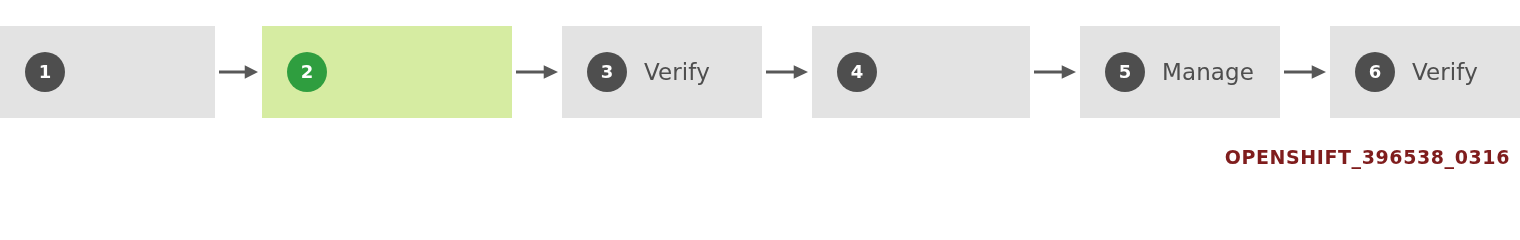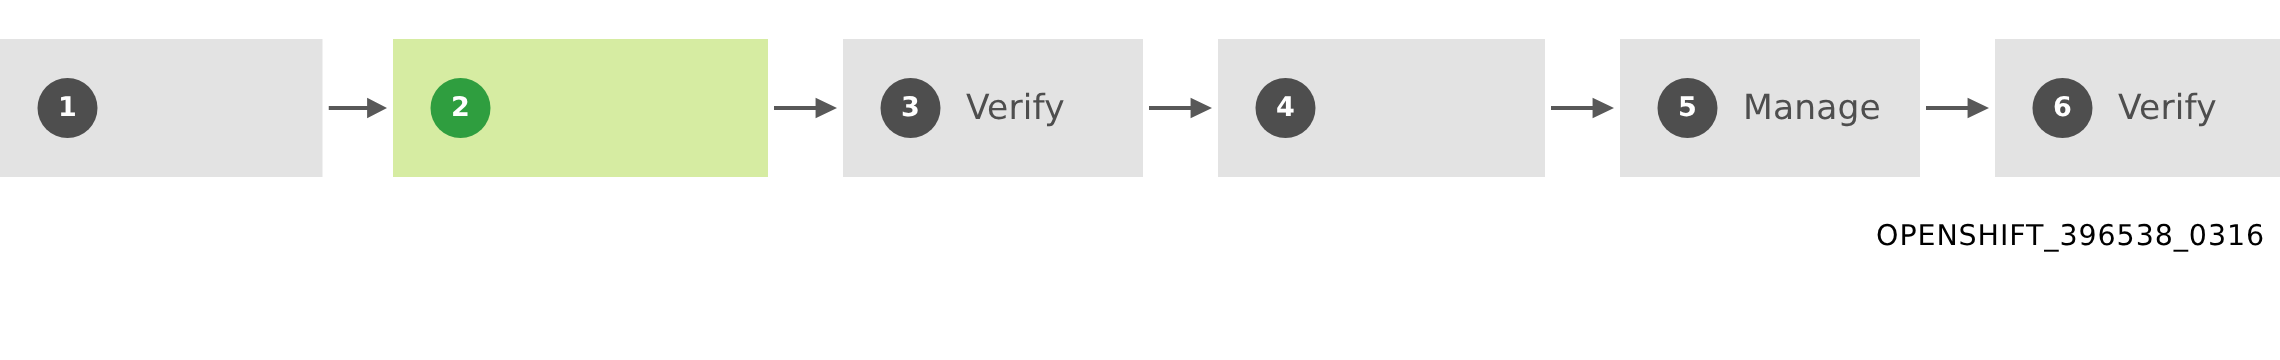--- a/index.html
+++ b/index.html
@@ -68,24 +68,25 @@
     top: 64px;
     height: 16px;
     display: block;
   }
 
   
   .watermark {
     position: absolute;
     right: 10px;
     bottom: 11px;
-    color: #000000;
+    color: #7f1d1d;
     font-size: 19px;
     letter-spacing: 0.6px;
     white-space: nowrap;
+    font-weight: bold;
   }
 </style>
 </head>
 <body>
 
 <div id="diagram">
 
   <div class="step-box" id="step-1" style="left: 0px; width: 215px; padding-left: 25px;">
     <div class="step-number">1</div>
   </div>

